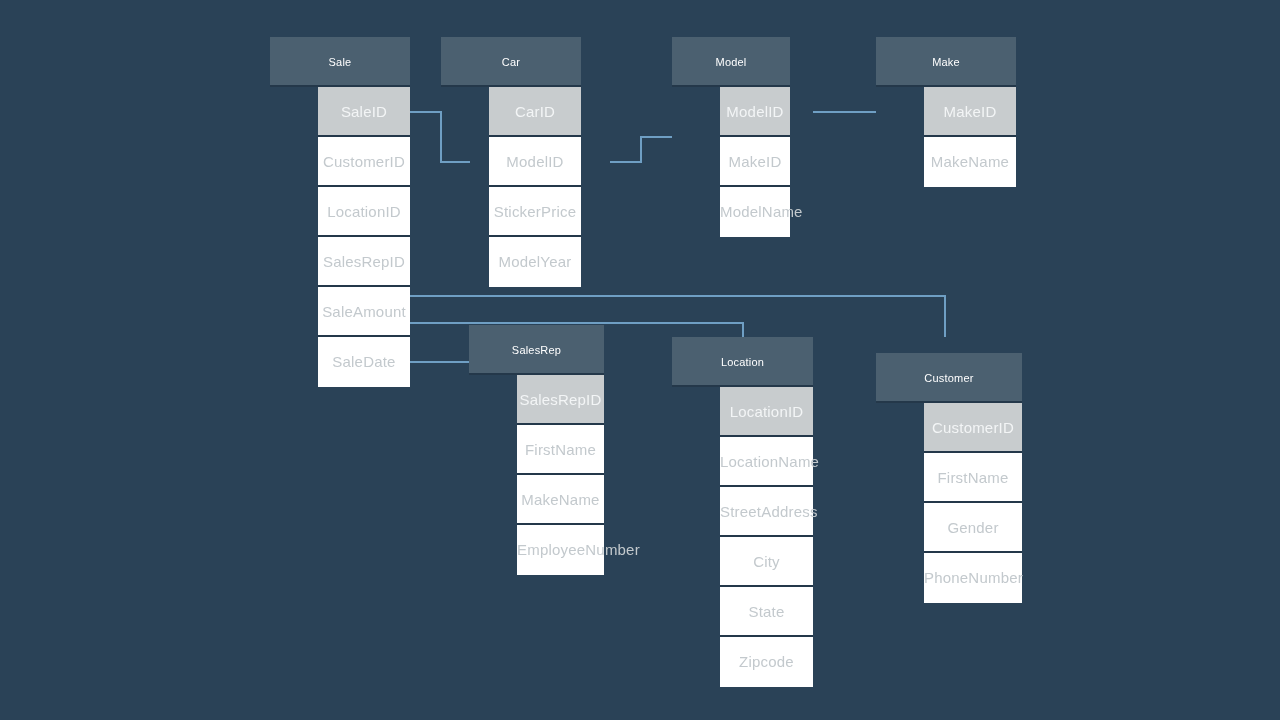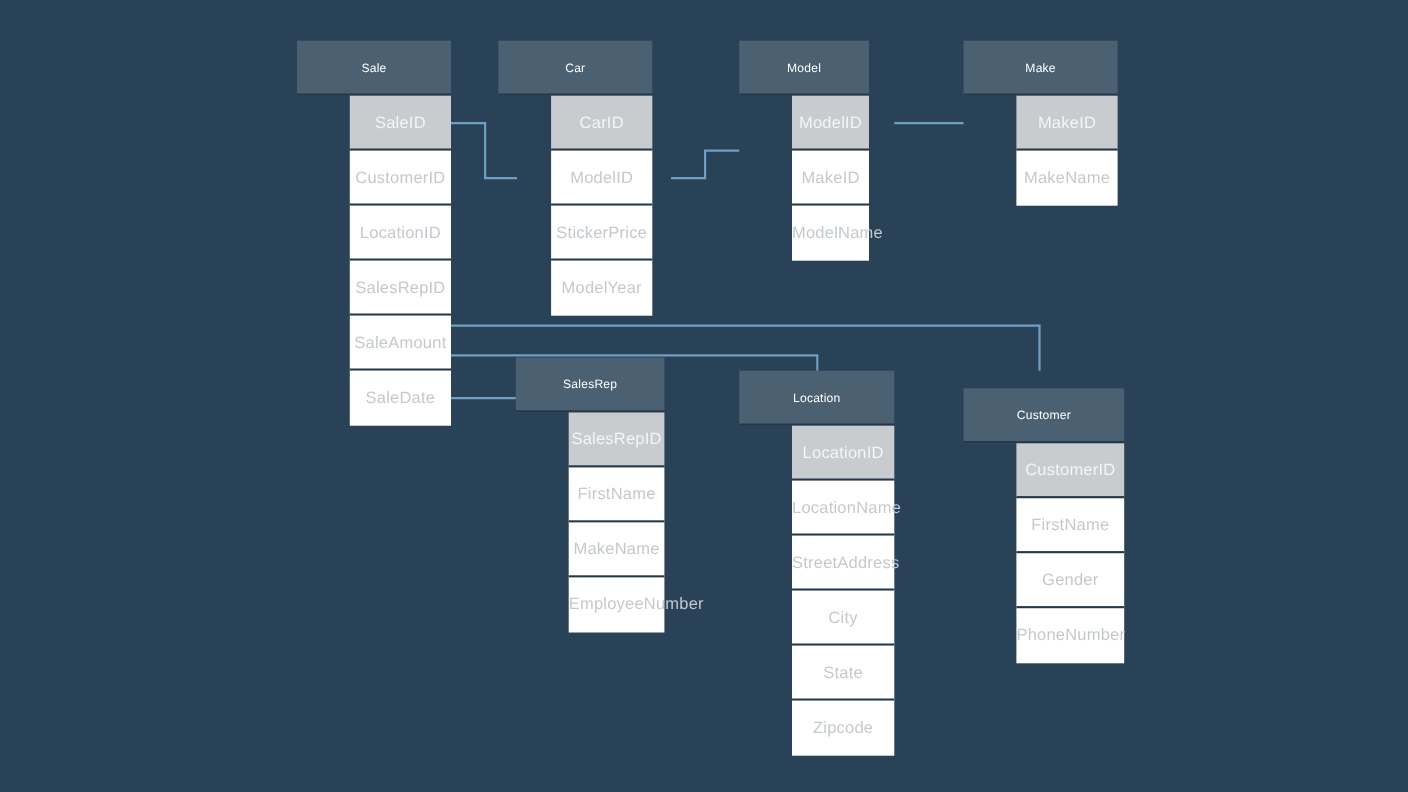--- a/index.html
+++ b/index.html
@@ -64,21 +64,21 @@
   <div id="entities">
       <div class="entity" style="left: 270px; top: 37px; width: 140px;">
         <div class="ent-header">Sale</div>
         <div class="ent-row pk">SaleID</div>
         <div class="ent-row">CustomerID</div>
         <div class="ent-row">LocationID</div>
         <div class="ent-row">SalesRepID</div>
         <div class="ent-row">SaleAmount</div>
         <div class="ent-row">SaleDate</div>
       </div>
-      <div class="entity" style="left: 453px; top: 37px; width: 140px;">
+      <div class="entity" style="left: 441px; top: 37px; width: 140px;">
         <div class="ent-header">Car</div>
         <div class="ent-row pk">CarID</div>
         <div class="ent-row">ModelID</div>
         <div class="ent-row">StickerPrice</div>
         <div class="ent-row">ModelYear</div>
       </div>
       <div class="entity" style="left: 672px; top: 37px; width: 118px;">
         <div class="ent-header">Model</div>
         <div class="ent-row pk">ModelID</div>
         <div class="ent-row">MakeID</div>

